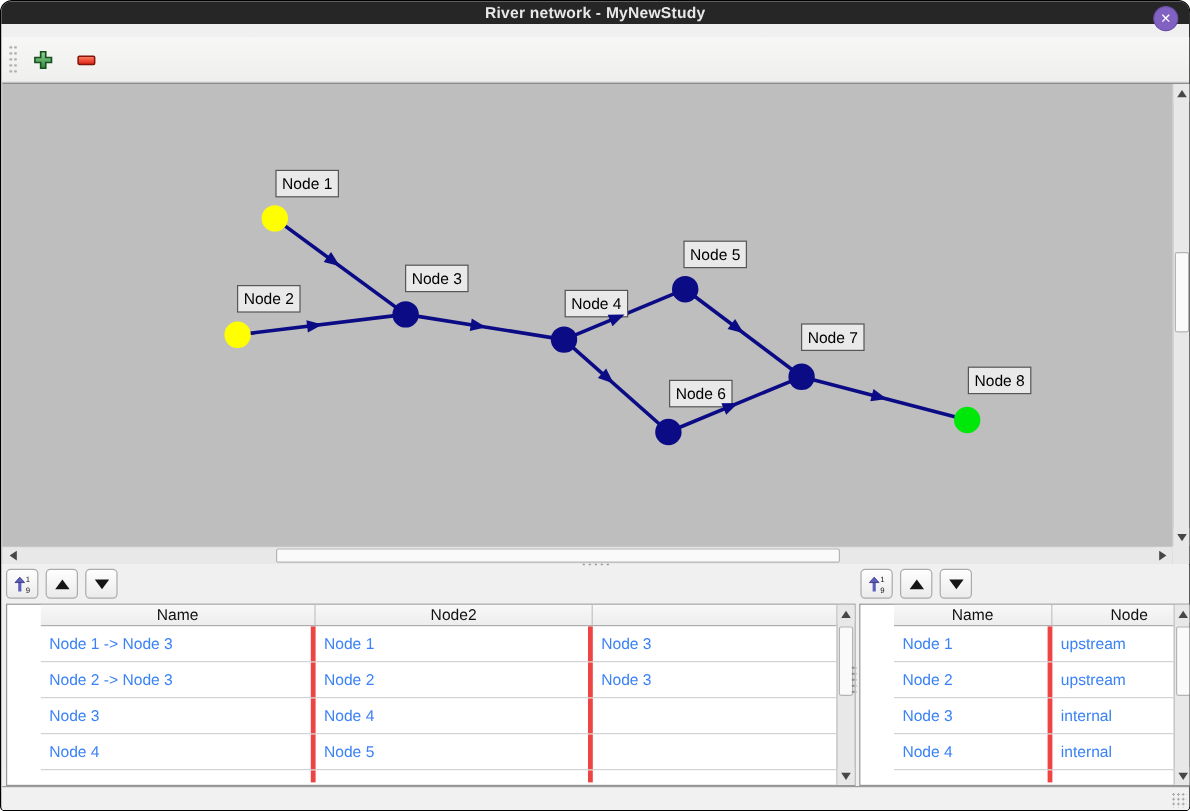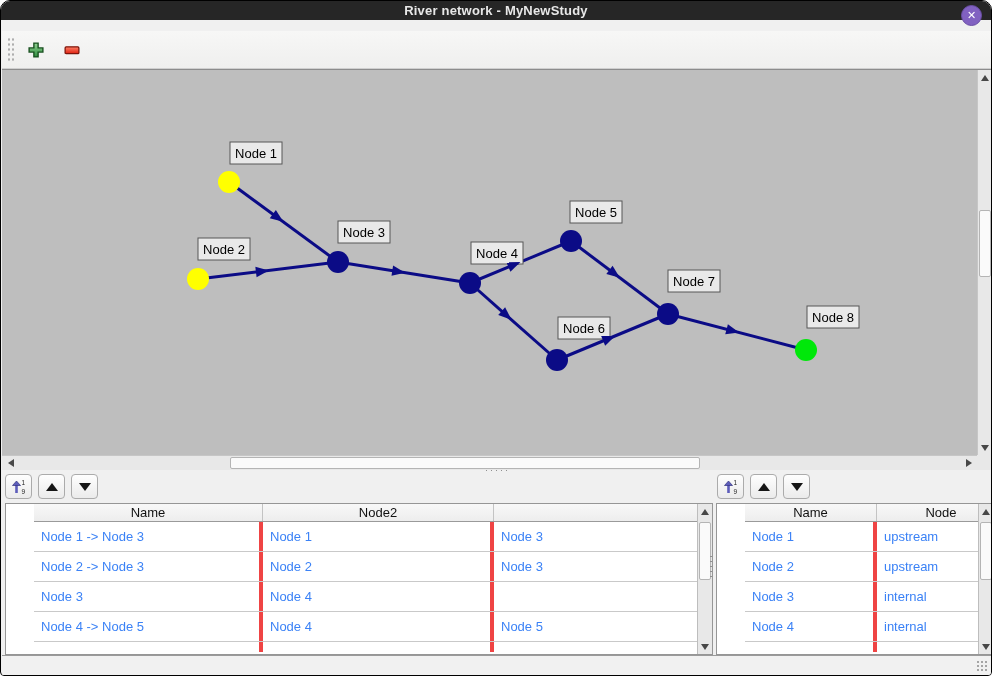--- a/index.html
+++ b/index.html
@@ -232,21 +232,20 @@
             <div class="t-row" style="grid-template-columns: 229px 231px 231px;">
               <div class="t-cell">Node 2 -&gt; Node 3</div>
               <div class="t-cell">Node 2</div>
               <div class="t-cell">Node 3</div>
             </div>
             <div class="t-row" style="grid-template-columns: 229px 231px 231px;">
               <div class="t-cell">Node 3</div>
               <div class="t-cell">Node 4</div>
             </div>
             <div class="t-row" style="grid-template-columns: 229px 231px 231px;">
-              <div class="t-cell">Node 4 -&gt; Node 5</div>
               <div class="t-cell">Node 4</div>
               <div class="t-cell">Node 5</div>
             </div>
             <div class="t-row partial" style="grid-template-columns: 229px 231px 231px;">
               <div class="t-cell"></div>
               <div class="t-cell"></div>
               <div class="t-cell"></div>
             </div>
           </div>
         <div class="t-vscroll">

